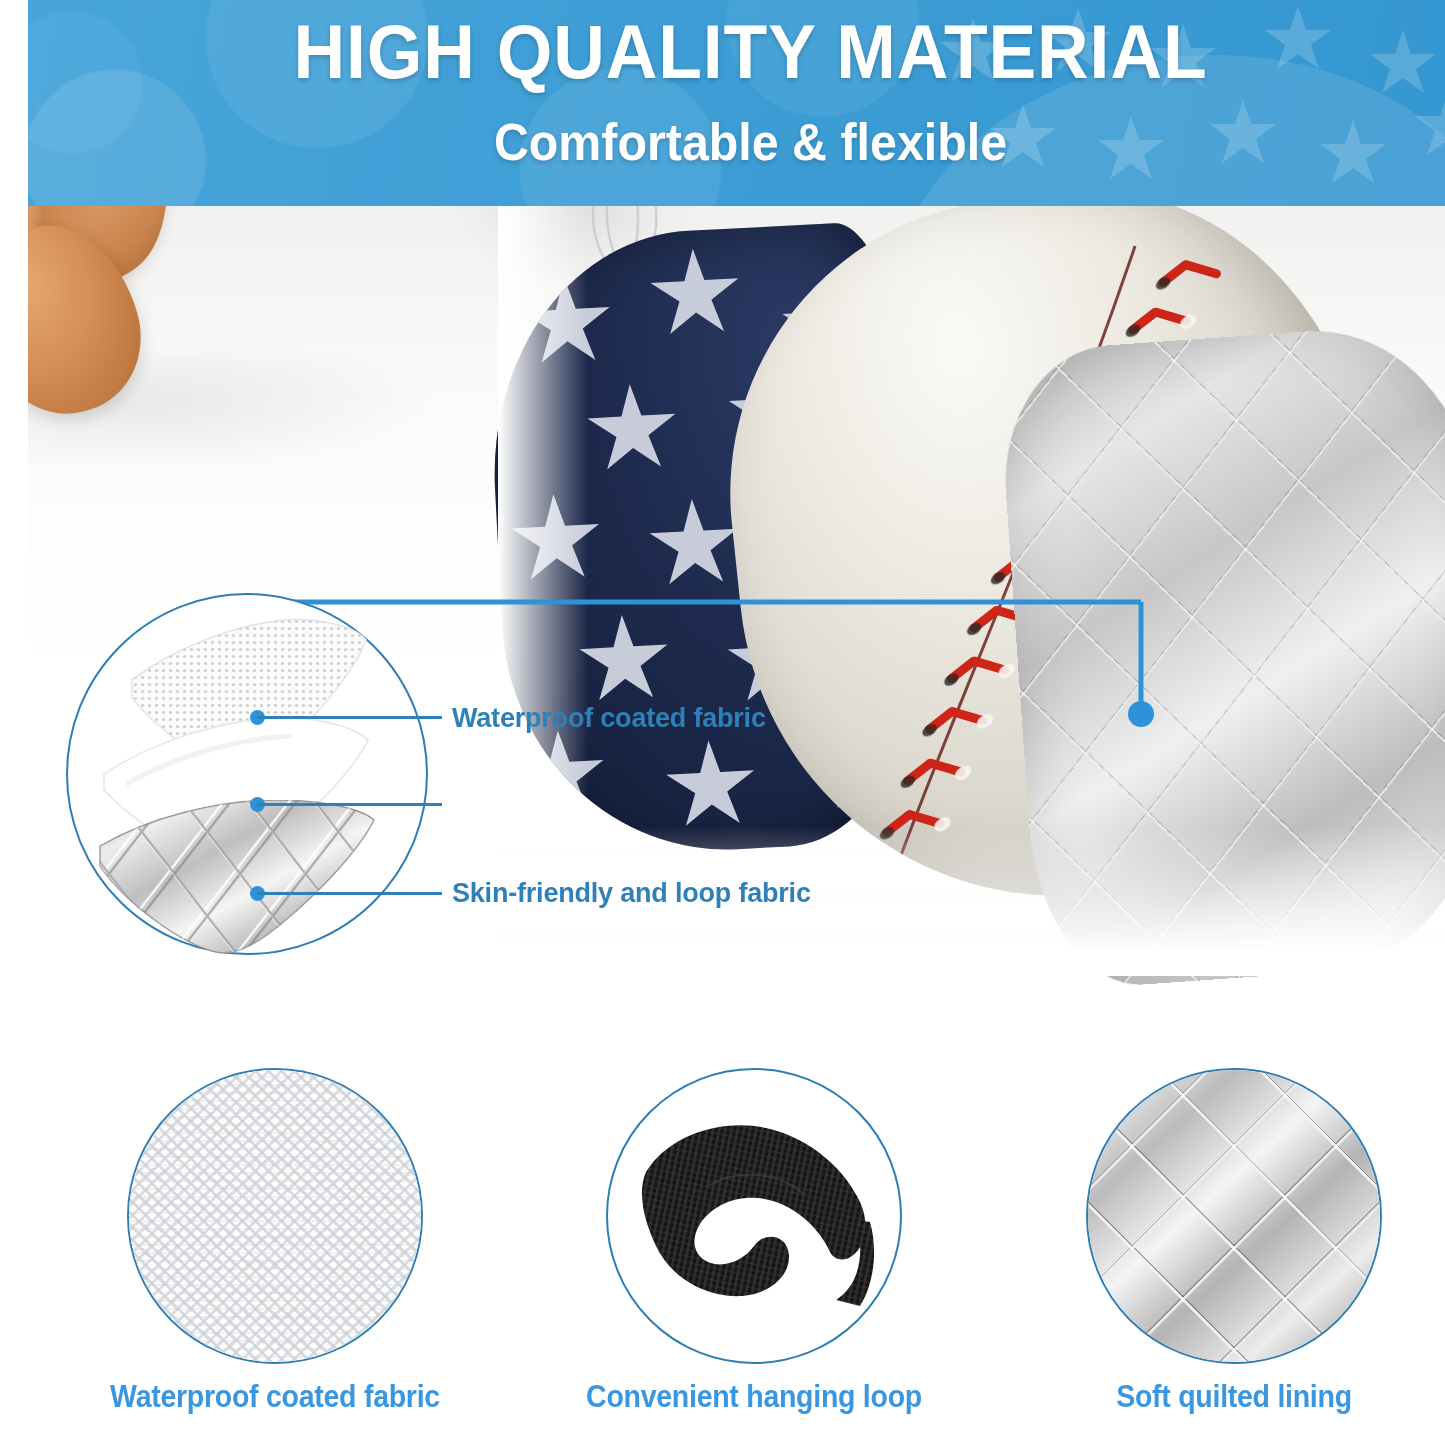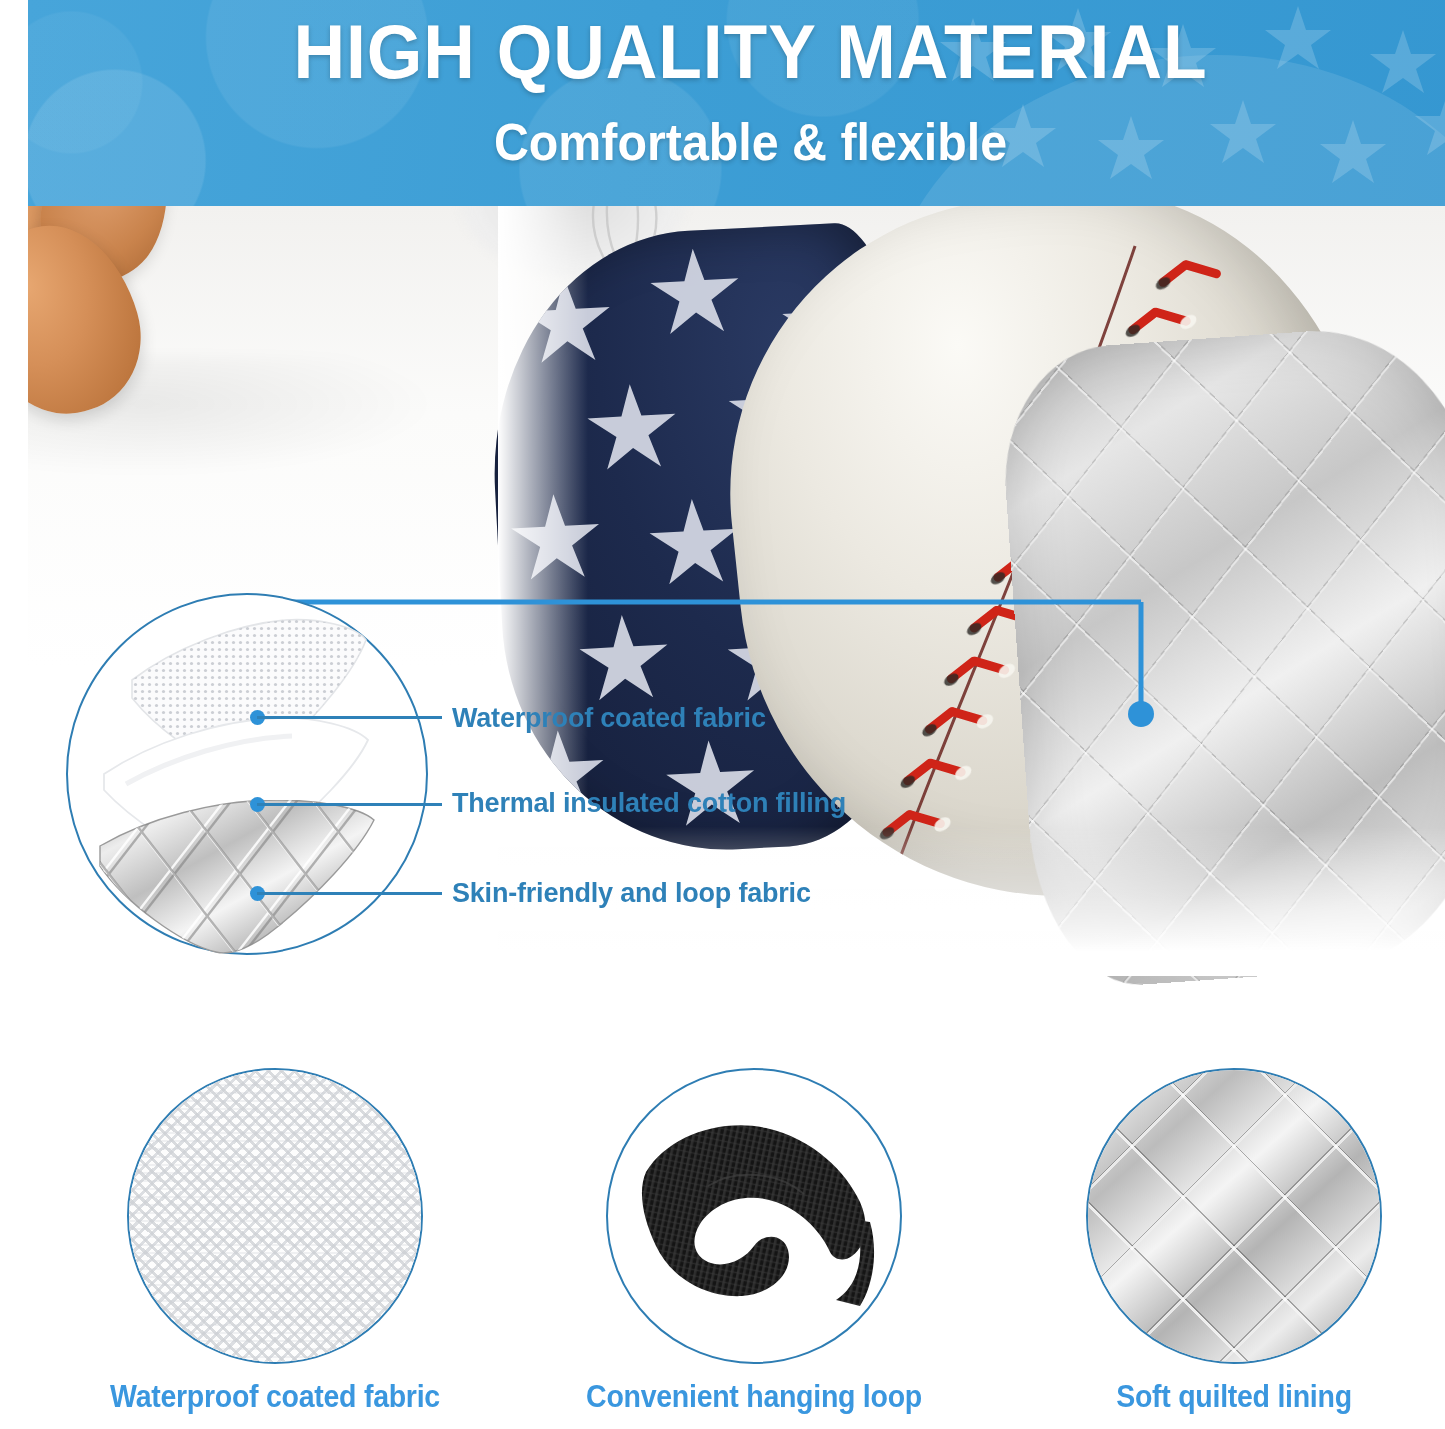--- a/index.html
+++ b/index.html
@@ -478,21 +478,20 @@
       </g>
     </g>
   </svg>
 
   <div class="conn-dot" style="left:222px; top:710px;"></div>
   <div class="conn-line" style="left:229px; top:716px; width:185px;"></div>
   <div class="label-row lr1">Waterproof coated fabric</div>
 
   <div class="conn-dot" style="left:222px; top:797px;"></div>
   <div class="conn-line" style="left:229px; top:803px; width:185px;"></div>
-  <div class="label-row lr2">Thermal insulated cotton filling</div>
 
   <div class="conn-dot" style="left:222px; top:886px;"></div>
   <div class="conn-line" style="left:229px; top:892px; width:185px;"></div>
   <div class="label-row lr3">Skin-friendly and loop fabric</div>
 
   <div class="feat f1">
     <div class="weave-tex"></div>
   </div>
 
   <div class="feat f2">

